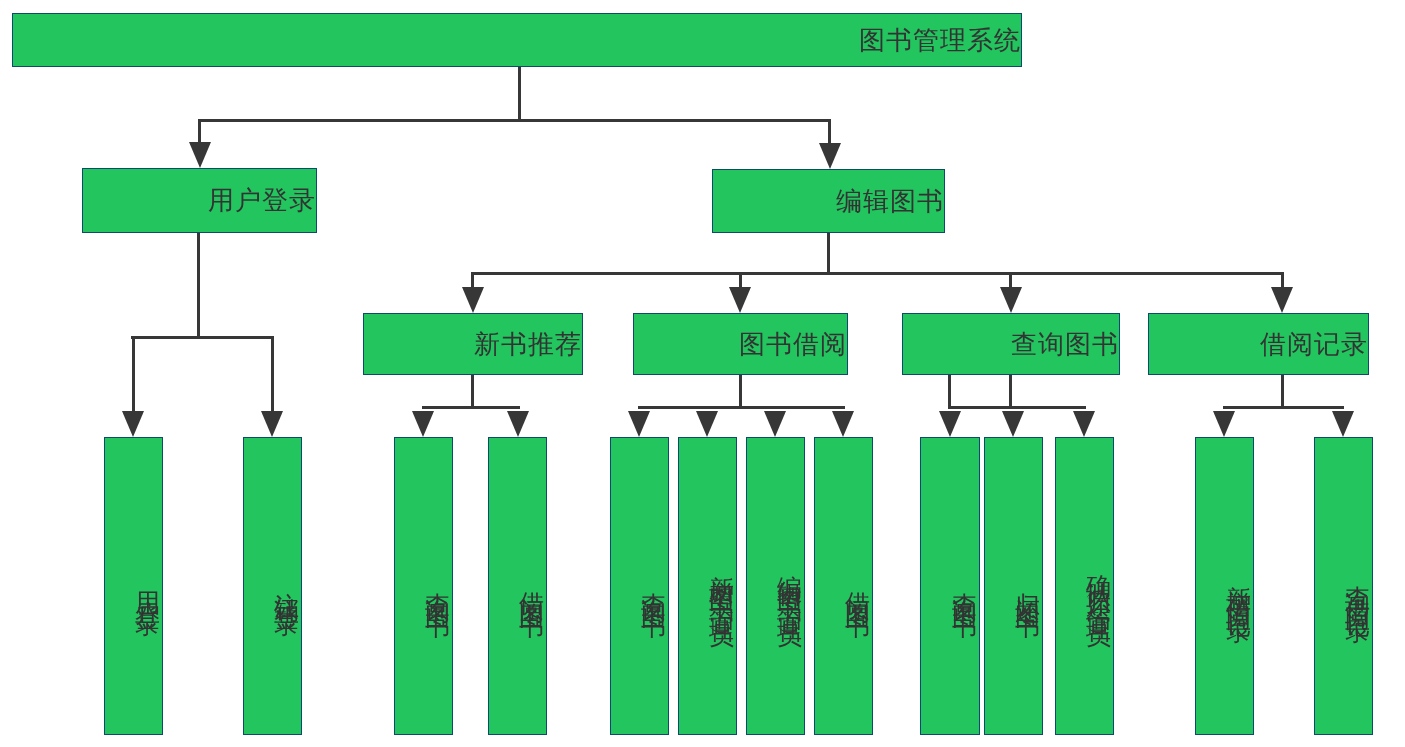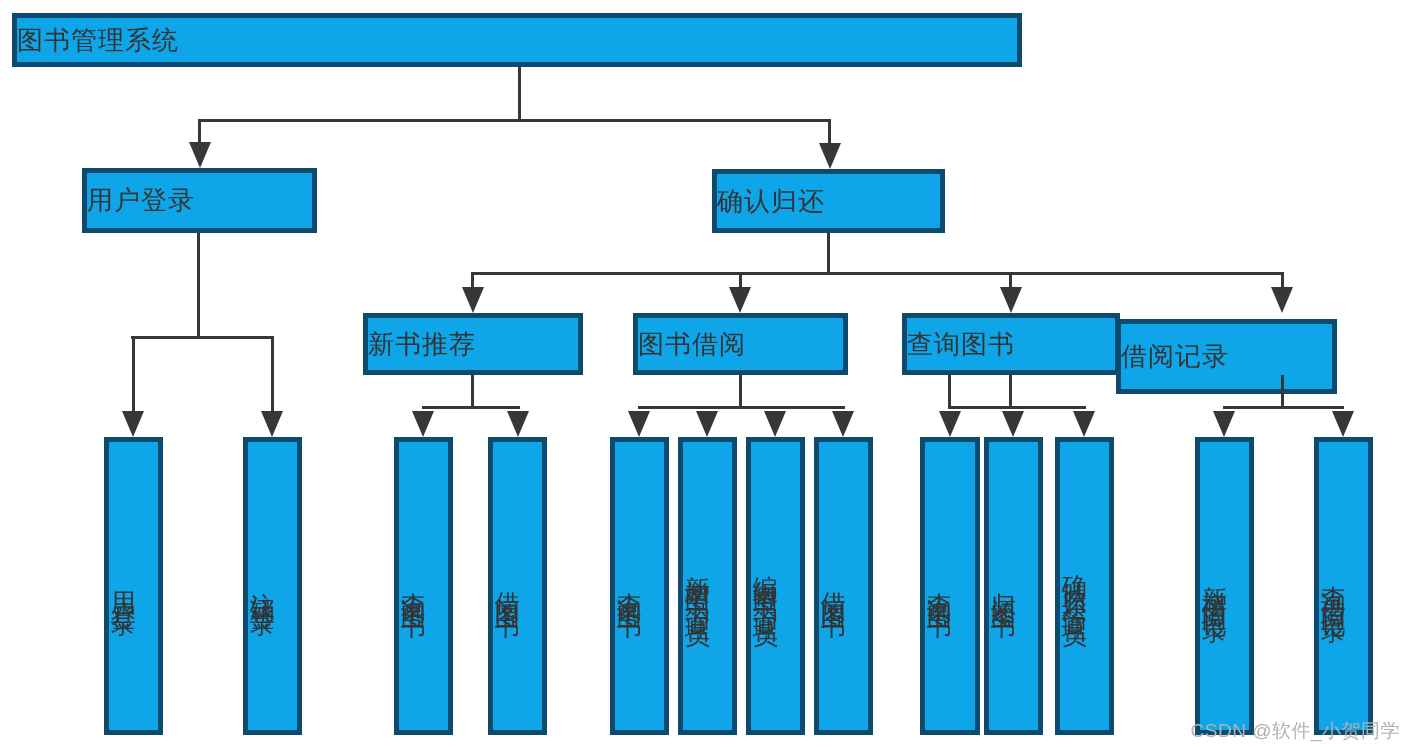--- a/index.html
+++ b/index.html
@@ -2,22 +2,22 @@
 <html><head>
 <meta charset="utf-8">
 <style>
   html,body { margin:0; padding:0; background:#ffffff; }
   #stage {
     position:relative; width:1405px; height:747px; background:#ffffff;
     font-family:"Liberation Sans","DejaVu Sans",sans-serif; overflow:hidden;
   }
   .node {
     position:absolute; box-sizing:border-box;
-    border:5px solid #0c4a6e; background:#0ea5e9;
-    display:flex; align-items:center; justify-content:flex-start;
+    border:1px solid #0c4a6e; background:#22c55e;
+    display:flex; align-items:center; justify-content:flex-end;
     color:#333333; font-size:26px; letter-spacing:1px;
   }
   .vnode { font-size:25px; }
   .vnode .vtext {
     writing-mode:vertical-rl; text-orientation:mixed;
     letter-spacing:7px; line-height:1.15; white-space:nowrap;
   }
   .line { position:absolute; background:#373737; }
   .arrow {
     position:absolute; width:0; height:0;
@@ -42,21 +42,21 @@
   <div class="line" style="left:198px; top:119px; width:633px; height:3px;"></div>
   <div class="line" style="left:198px; top:119px; width:3px;  height:27px;"></div>
   <div class="line" style="left:828px; top:119px; width:3px;  height:27px;"></div>
   <div class="arrow" style="left:189px; top:142px;"></div>
   <div class="arrow" style="left:819px; top:143px;"></div>
 
   <div class="node" style="left:82px; top:168px; width:235px; height:65px;">
     <span>用户登录</span>
   </div>
   <div class="node" style="left:712px; top:169px; width:233px; height:64px;">
-    <span>确认归还</span>
+    <span>编辑图书</span>
   </div>
 
   <div class="line" style="left:197px; top:233px; width:3px;  height:105px;"></div>
   <div class="line" style="left:131px; top:336px; width:143px; height:3px;"></div>
   <div class="line" style="left:132px; top:337px; width:3px;  height:77px;"></div>
   <div class="line" style="left:271px; top:337px; width:3px;  height:77px;"></div>
   <div class="arrow" style="left:122px; top:411px;"></div>
   <div class="arrow" style="left:261px; top:411px;"></div>
 
   <div class="line" style="left:827px;  top:233px; width:3px;   height:42px;"></div>
@@ -72,21 +72,21 @@
 
   <div class="node" style="left:633px; top:313px; width:215px; height:62px;">
     <span>图书借阅</span>
   </div>
   <div class="node" style="left:363px; top:313px; width:220px; height:62px;">
     <span>新书推荐</span>
   </div>
   <div class="node" style="left:902px; top:313px; width:218px; height:62px;">
     <span>查询图书</span>
   </div>
-  <div class="node" style="left:1116px; top:313px; width:221px; height:75px;margin-top:6px;">
+  <div class="node" style="left:1148px; top:313px; width:221px; height:62px;">
     <span>借阅记录</span>
   </div>
 
   <div class="line" style="left:471px; top:375px; width:3px;  height:33px;"></div>
   <div class="line" style="left:422px; top:406px; width:98px; height:3px;"></div>
   <div class="arrow" style="left:412px; top:411px;"></div>
   <div class="arrow" style="left:507px; top:411px;"></div>
 
   <div class="line" style="left:739px; top:375px; width:3px;   height:33px;"></div>
   <div class="line" style="left:638px; top:406px; width:207px; height:3px;"></div>
@@ -144,15 +144,14 @@
     <span class="vtext">确认归还（管理员）</span>
   </div>
 
   <div class="node vnode" style="left:1195px; top:437px; width:59px; height:298px;">
     <span class="vtext">新增借阅记录</span>
   </div>
   <div class="node vnode" style="left:1314px; top:437px; width:59px; height:298px;">
     <span class="vtext">查询借阅记录</span>
   </div>
 
-  <div class="watermark">CSDN @软件_小贺同学</div>
 
 </div>
 
 </body></html>

